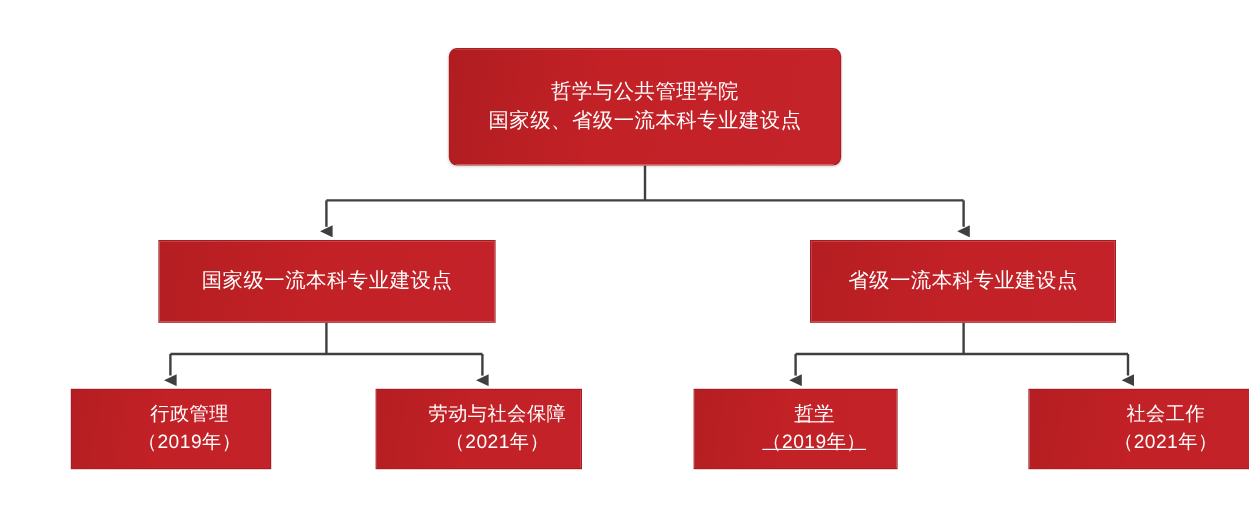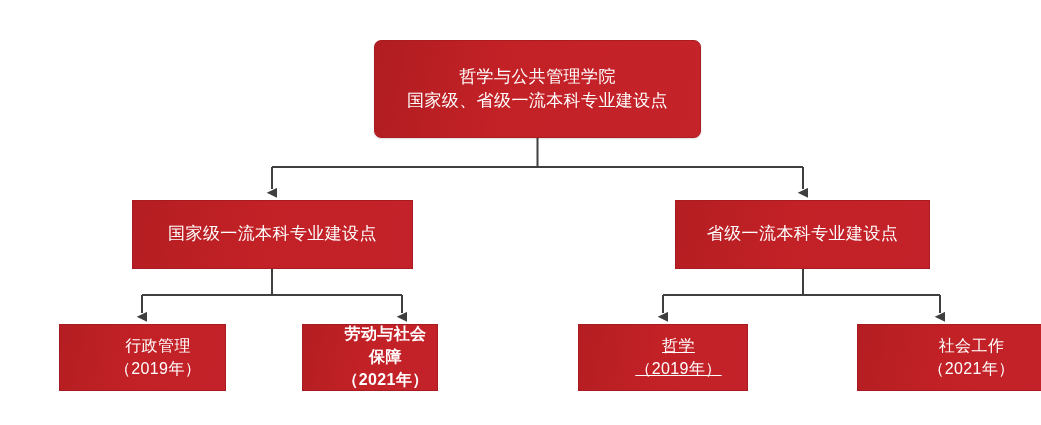--- a/index.html
+++ b/index.html
@@ -62,21 +62,21 @@
   .node-branch-national { left: 120px; width: 281px; }
   .node-branch-provincial { left: 663px; width: 255px; }
   .node-leaf {
     top: 324px;
     height: 67px;
     font-size: 16px;
     background: linear-gradient(100deg, #B41E22 0%, #C22126 45%, #C4222A 100%);
     padding-left: 31px;
   }
   .node-leaf-1 { left: 47px;  width: 167px; }
-  .node-leaf-2 { left: 290px; width: 136px; font-weight: bold; }
+  .node-leaf-2 { left: 301px; width: 172px; }
   .node-leaf-3 { left: 566px; width: 170px; text-decoration: underline; }
   .node-leaf-4 { left: 845px; width: 198px; }
   .node-label {
     display: block;
     padding: 0 8px;
   }
 </style>
 </head>
 <body>
 

